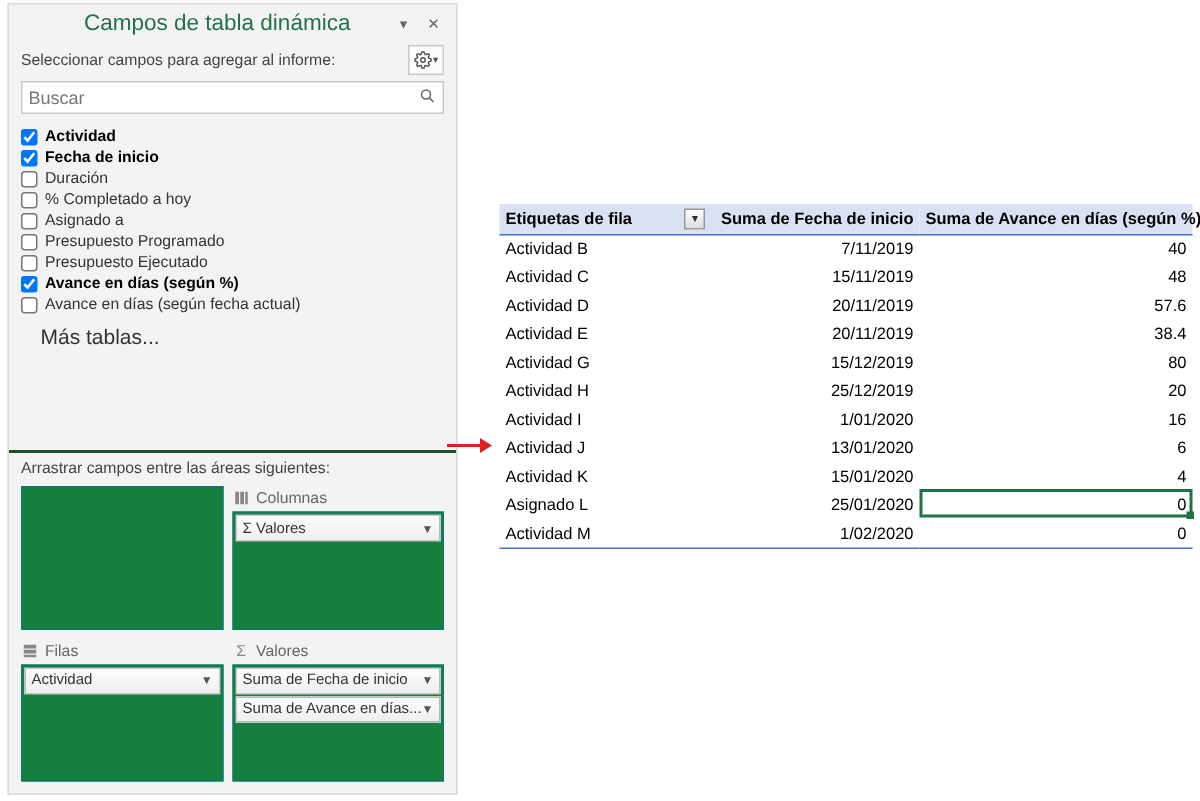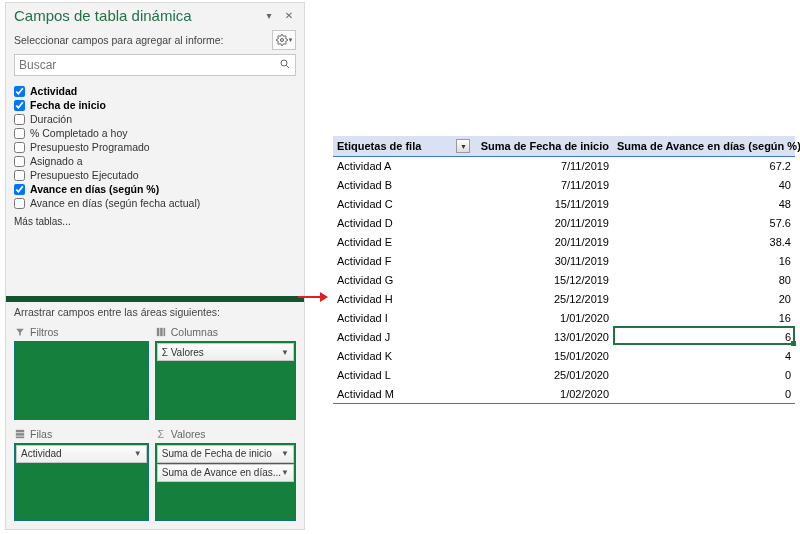--- a/index.html
+++ b/index.html
@@ -1,38 +1,38 @@
 <!DOCTYPE html>
 <html><head>
 <meta charset="utf-8">
 <style>
   * { box-sizing: border-box; margin: 0; padding: 0; font-family: "Segoe UI", Tahoma, sans-serif; }
   body { background: #fff; width: 800px; height: 534px; overflow: hidden; position: relative; }
 
   
   .panel { position: absolute; left: 5px; top: 2px; width: 300px; height: 528px; background: #f3f3f3; border: 1px solid #d9d9d9; display: flex; flex-direction: column; }
-  .panel-header { display: flex; align-items: center; padding: 4px 8px 2px 8px; }
+  .panel-header { display: flex; align-items: center; padding: 4px 8px 2px 8px; margin-left: 42px; }
   .panel-title { color: #217346; font-size: 15px; font-weight: 400; flex: 1; }
   .hdr-icon { width: 14px; height: 14px; margin-left: 6px; color: #666; display: flex; align-items: center; justify-content: center; font-size: 10px; cursor: pointer; }
   .sub-row { display: flex; align-items: center; padding: 4px 8px; font-size: 10.5px; color: #444; }
   .sub-row .gear-btn { margin-left: auto; width: 24px; height: 20px; border: 1px solid #c8c8c8; background: #fcfcfc; display: flex; align-items: center; justify-content: center; cursor: pointer; }
   .search-wrap { padding: 0 8px 6px 8px; }
   .search-box { width: 100%; height: 22px; border: 1px solid #c8c8c8; background: #fff; display: flex; align-items: center; padding: 0 4px; }
   .search-box input { flex: 1; border: none; outline: none; font-size: 12px; color: #888; background: transparent; }
   .search-box .mag { color: #666; font-size: 12px; }
 
   .field-list { padding: 2px 8px 2px 8px; font-size: 10.5px; color: #333; }
   .field-item { display: flex; align-items: center; padding: 1px 0; }
   .field-item input[type=checkbox] { margin-right: 5px; width: 11px; height: 11px; }
   .field-item.bold { font-weight: 700; color: #000; }
-  .more-tables { padding: 4px 8px; font-size: 10px; color: #333; cursor: pointer; }
+  .more-tables { padding: 4px 8px; font-size: 14px; color: #333; cursor: pointer; margin-left: 13px; }
 
   .spacer { flex: 1; }
 
-  .drag-label { padding: 4px 8px 6px 8px; font-size: 10.5px; color: #444; border-top: 6px solid #14532d; }
+  .drag-label { padding: 4px 8px 6px 8px; font-size: 10.5px; color: #444; border-top: 2px solid #14532d; }
   .areas-grid { display: grid; grid-template-columns: 1fr 1fr; grid-template-rows: 1fr 1fr; gap: 6px 6px; padding: 0 8px 8px 8px; height: 205px; }
   .area-box { display: flex; flex-direction: column; }
   .area-head { font-size: 10.5px; color: #666; padding: 2px 0 3px 0; display: flex; align-items: center; gap: 4px; }
   .area-head .a-icon { width: 12px; height: 10px; display: inline-flex; align-items: center; justify-content: center; color: #888; }
   .area-body { flex: 1; background: #15803d; border: 1px solid #0f766e; overflow: hidden; }
   .pill { height: 18px; margin: 1px; border: 1px solid #c8c8c8; background: linear-gradient(#fdfdfd,#eee); font-size: 10px; display: flex; align-items: center; padding: 0 4px; color: #333; white-space: nowrap; overflow: hidden; text-overflow: ellipsis; position: relative; cursor: pointer; }
   .pill .caret { margin-left: auto; font-size: 8px; color: #555; }
 
   
   .red-arrow { position: absolute; left: 298px; top: 291px; width: 30px; height: 10px; }
@@ -98,25 +98,25 @@
       <div class="field-item">
         <input type="checkbox" style="">
         <span>Duración</span>
       </div>
       <div class="field-item">
         <input type="checkbox" style="">
         <span>% Completado a hoy</span>
       </div>
       <div class="field-item">
         <input type="checkbox" style="">
+        <span>Asignado a</span>
+      </div>
+      <div class="field-item">
+        <input type="checkbox" style="">
         <span>Presupuesto Programado</span>
-      </div>
-      <div class="field-item">
-        <input type="checkbox" style="">
-        <span>Asignado a</span>
       </div>
       <div class="field-item">
         <input type="checkbox" style="">
         <span>Presupuesto Ejecutado</span>
       </div>
       <div class="field-item bold">
         <input type="checkbox" checked="" style="">
         <span>Avance en días (según %)</span>
       </div>
       <div class="field-item">
@@ -124,28 +124,20 @@
         <span>Avance en días (según fecha actual)</span>
       </div>
     </div>
   <div class="more-tables">Más tablas...</div>
 
   <div class="spacer"></div>
 
   <div class="drag-label">Arrastrar campos entre las áreas siguientes:</div>
   <div class="areas-grid">
     <div class="area-box">
-      <div class="area-head">
-          <span class="a-icon">
-            <svg width="10" height="10" viewBox="0 0 24 24" fill="#888">
-              <path d="M3 4h18l-7 9v6l-4 2v-8z"></path>
-            </svg>
-          </span>
-          <span>Filtros</span>
-        </div>
       <div class="area-body" id="area-filtros"></div>
     </div>
     <div class="area-box">
       <div class="area-head">
           <span class="a-icon">
             <svg width="10" height="10" viewBox="0 0 12 12" fill="#888">
               <rect x="1" y="1" width="3" height="10"></rect>
               <rect x="5" y="1" width="3" height="10"></rect>
               <rect x="9" y="1" width="2" height="10"></rect>
             </svg>
@@ -217,50 +209,40 @@
               <span>Etiquetas de fila</span>
               <span class="dd-btn">▼</span>
             </span>
         </th>
         <th>Suma de Fecha de inicio</th>
         <th>Suma de Avance en días (según %)</th>
       </tr>
     </thead>
     <tbody id="pivot-body">
         <tr>
-          <td>Actividad A</td>
-          <td>7/11/2019</td>
-          <td>67.2</td>
-        </tr>
-        <tr>
           <td>Actividad B</td>
           <td>7/11/2019</td>
           <td>40</td>
         </tr>
         <tr>
           <td>Actividad C</td>
           <td>15/11/2019</td>
           <td>48</td>
         </tr>
         <tr>
           <td>Actividad D</td>
           <td>20/11/2019</td>
           <td>57.6</td>
         </tr>
         <tr>
           <td>Actividad E</td>
           <td>20/11/2019</td>
           <td>38.4</td>
         </tr>
         <tr>
-          <td>Actividad F</td>
-          <td>30/11/2019</td>
-          <td>16</td>
-        </tr>
-        <tr>
           <td>Actividad G</td>
           <td>15/12/2019</td>
           <td>80</td>
         </tr>
         <tr>
           <td>Actividad H</td>
           <td>25/12/2019</td>
           <td>20</td>
         </tr>
         <tr>
@@ -272,21 +254,21 @@
           <td>Actividad J</td>
           <td>13/01/2020</td>
           <td>6</td>
         </tr>
         <tr>
           <td>Actividad K</td>
           <td>15/01/2020</td>
           <td>4</td>
         </tr>
         <tr>
-          <td>Actividad L</td>
+          <td>Asignado L</td>
           <td>25/01/2020</td>
           <td>0</td>
         </tr>
         <tr>
           <td>Actividad M</td>
           <td>1/02/2020</td>
           <td>0</td>
         </tr>
       </tbody>
   </table>

